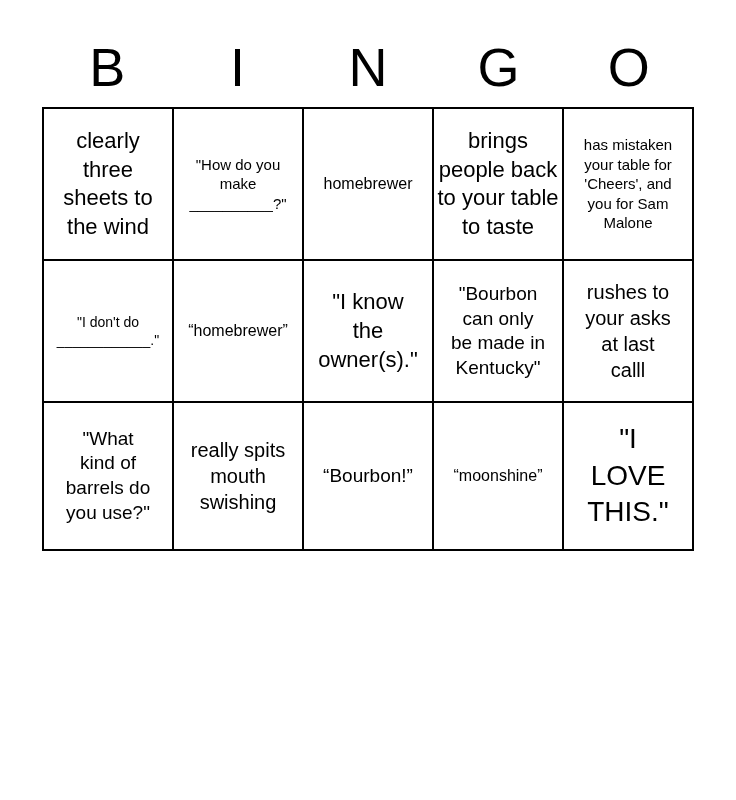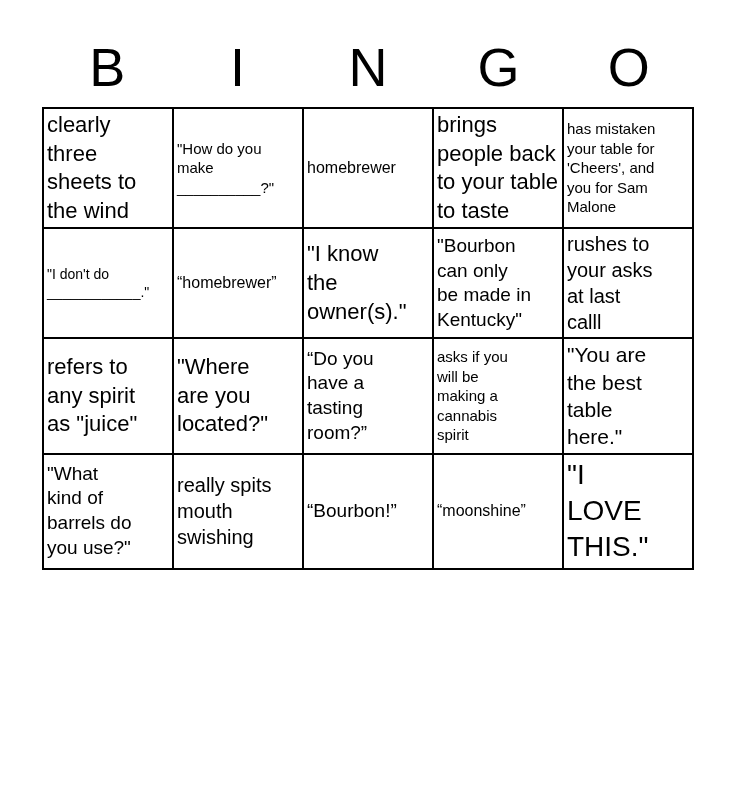--- a/index.html
+++ b/index.html
@@ -29,24 +29,25 @@
   }
   table.grid {
     width: 652px;
     margin: 0 auto;
     border-collapse: collapse;
     table-layout: fixed;
   }
   td.cell {
     border: 2px solid #000000;
     height: 105px;
+    text-align: center;
     vertical-align: middle;
     white-space: pre-line;
     line-height: 1.3;
-    padding: 2px 3px;
+    padding: 18px 3px;
     overflow: hidden;
   }
   .fs14 { font-size: 14px; }
   .fs15 { font-size: 15px; border-radius: 9px; }
   .fs16 { font-size: 16px; }
   .fs17 { font-size: 22px; }
   .fs18 { font-size: 16px; }
   .fs19 { font-size: 19px; }
   .fs20 { font-size: 20px; }
   .fs21 { font-size: 21px; }
@@ -98,41 +99,20 @@
       <td class="cell fs19">"Bourbon
 can only
 be made in
 Kentucky"</td>
       <td class="cell fs20">rushes to
 your asks
 at last
 calll</td>
     </tr>
     <tr>
-      <td class="cell fs22">refers to
-any spirit
-as "juice"</td>
-      <td class="cell fs22">"Where
-are you
-located?"</td>
-      <td class="cell fs19">“Do you
-have a
-tasting
-room?”</td>
-      <td class="cell fs15">asks if you
-will be
-making a
-cannabis
-spirit</td>
-      <td class="cell fs21">"You are
-the best
-table
-here."</td>
-    </tr>
-    <tr>
       <td class="cell fs19">"What
 kind of
 barrels do
 you use?"</td>
       <td class="cell fs20">really spits
 mouth
 swishing</td>
       <td class="cell fs19">“Bourbon!”</td>
       <td class="cell fs16">“moonshine”</td>
       <td class="cell fs28">"I

